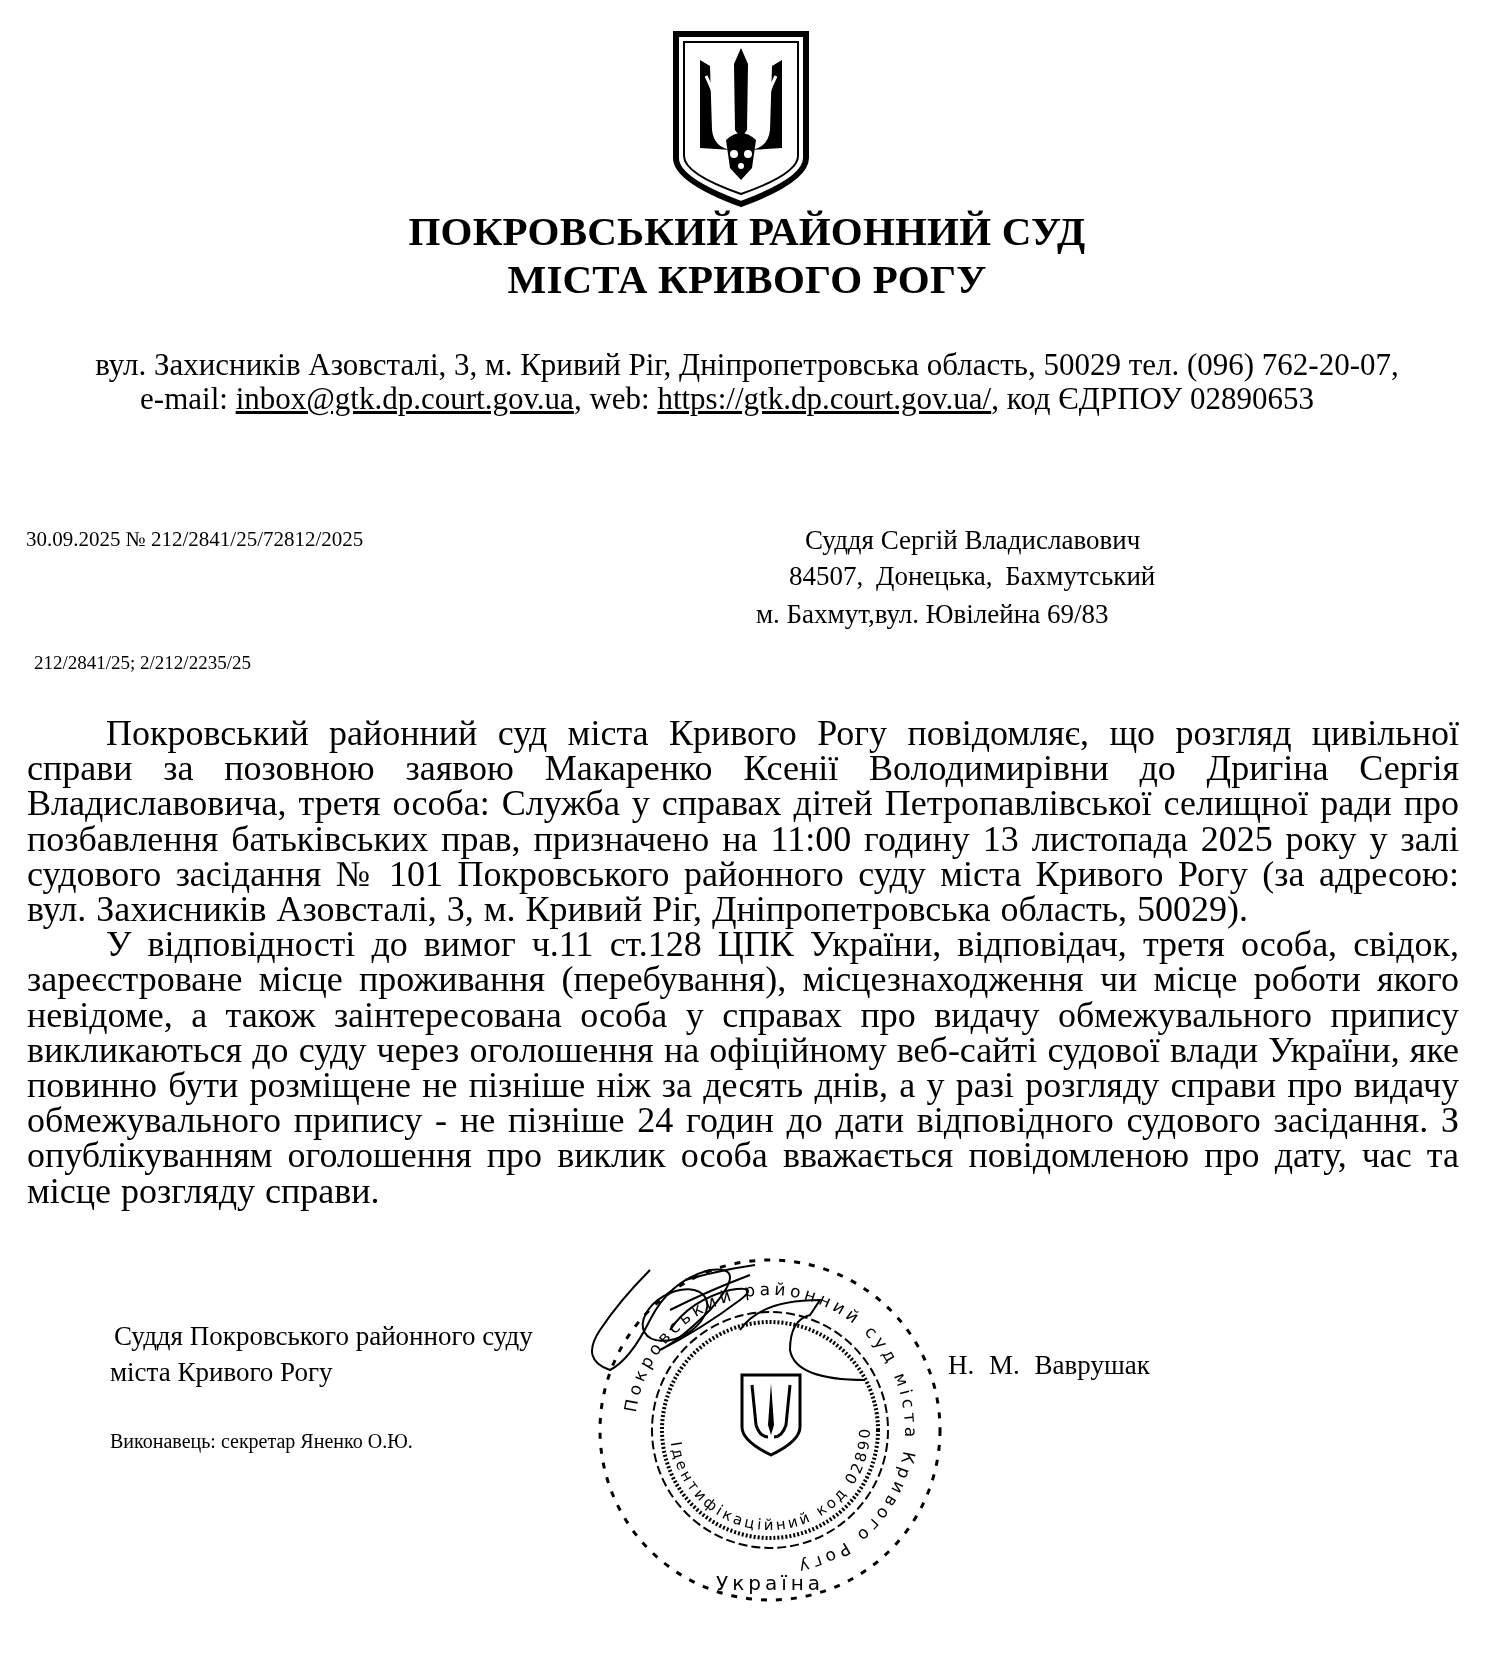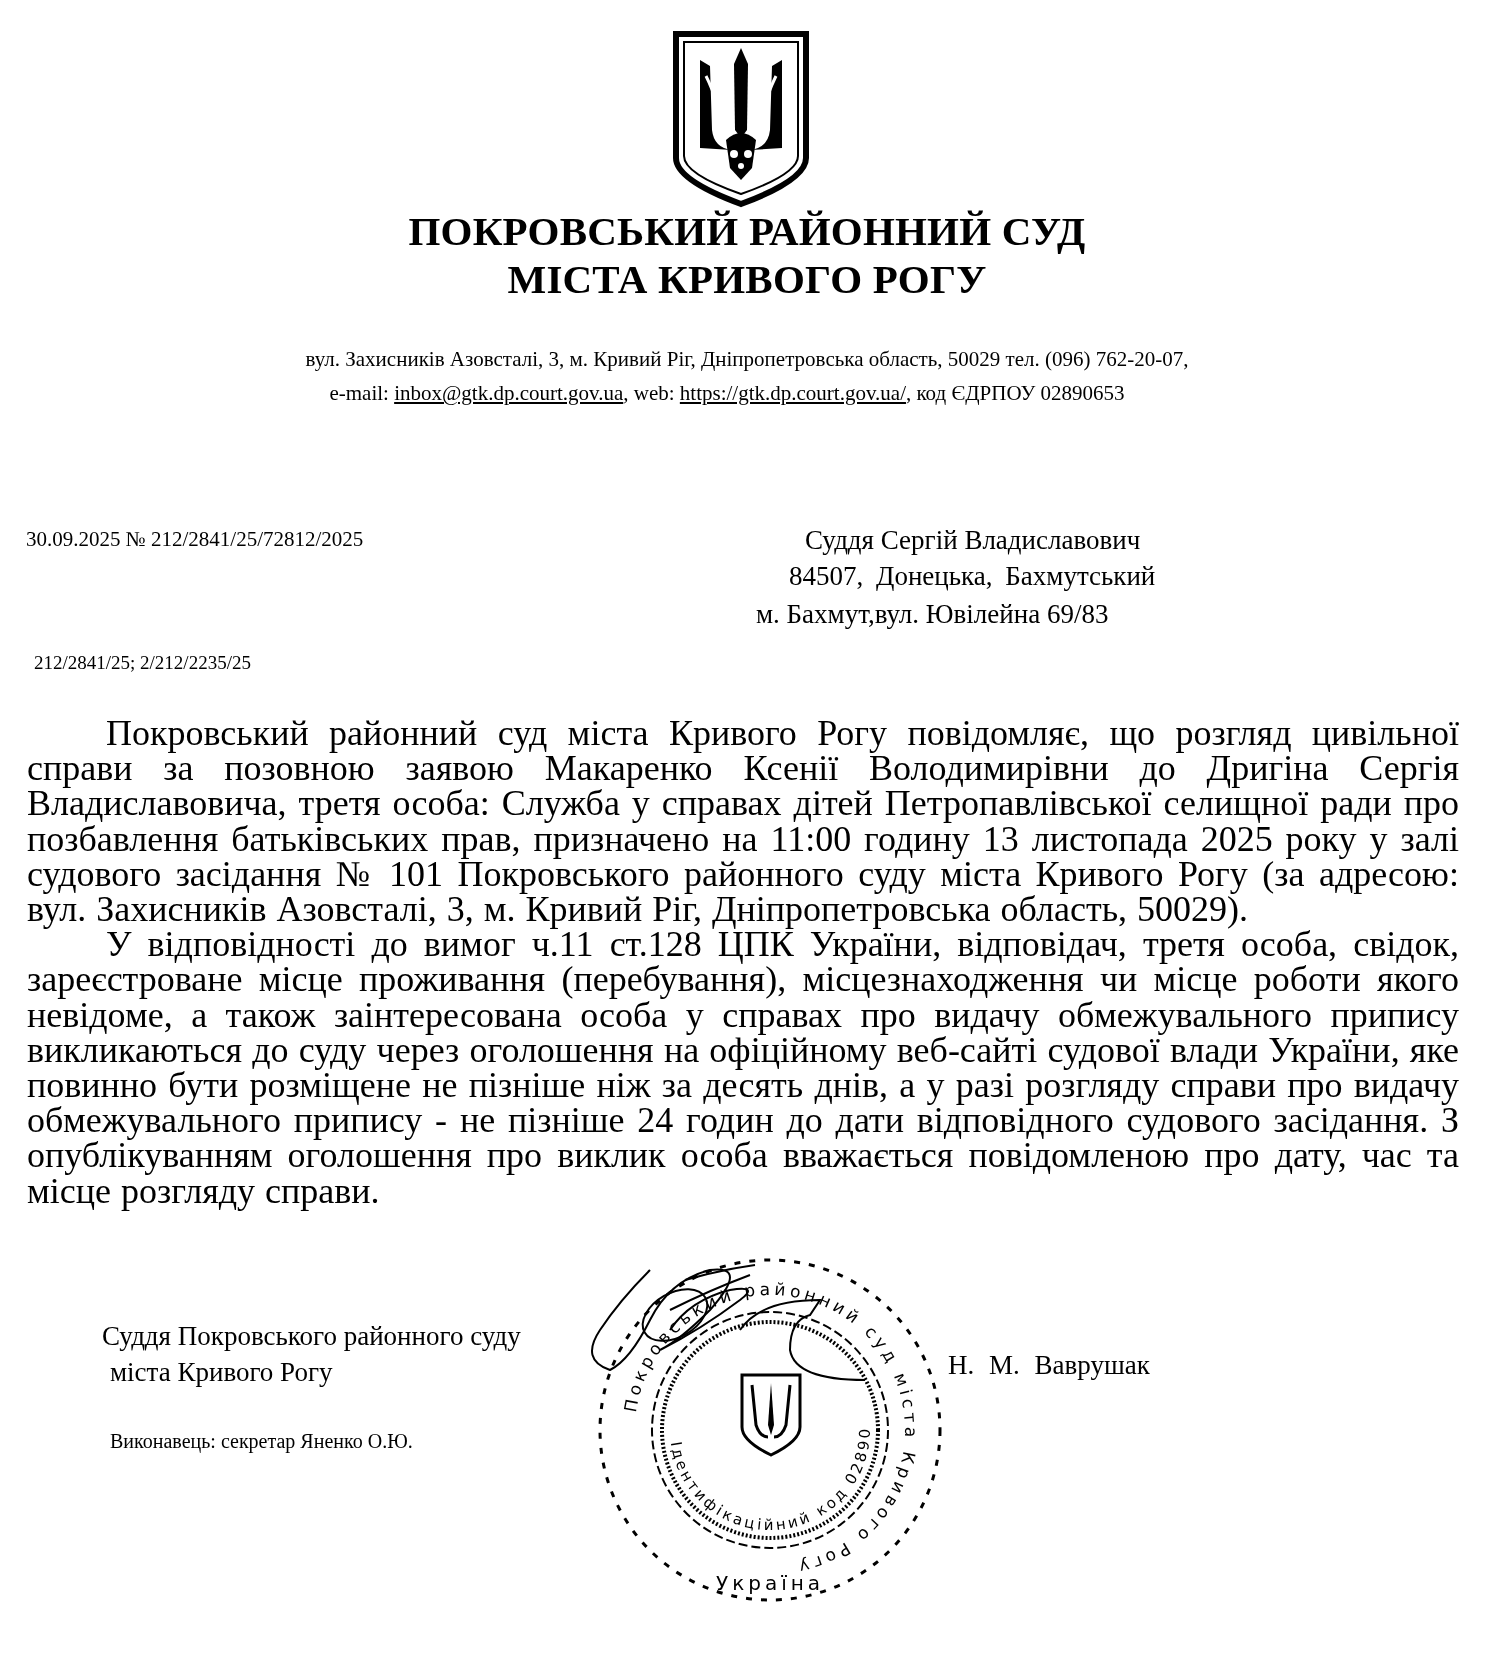--- a/index.html
+++ b/index.html
@@ -5,37 +5,37 @@
     html, body { margin: 0; padding: 0; background: #ffffff; }
     body {
       width: 1494px; height: 1662px; position: relative; overflow: hidden;
       font-family: "Liberation Serif", "DejaVu Serif", serif; color: #000;
     }
     .abs { position: absolute; }
     #emblem { left: 670px; top: 30px; width: 142px; height: 178px; }
     .title { left: 0; width: 1494px; text-align: center; font-weight: bold; font-size: 41px; letter-spacing: 0.2px; }
     #title-line1 { top: 207px; }
     #title-line2 { top: 255px; }
-    .contact { left: 0; width: 1494px; text-align: center; font-size: 21px; }
+    .contact { left: 0; width: 1494px; text-align: center; font-size: 31px; }
     #contact-line1 { top: 347px; left: 0px; }
     #contact-line2 { top: 381px; left: -20px; }
     .contact u { text-decoration: underline; }
     #outgoing { left: 26px; top: 527px; font-size: 21px; }
     #case-numbers { left: 34px; top: 652px; font-size: 19px; }
     .recipient { font-size: 27px; }
     #recipient-name { left: 805px; top: 525px; }
     #recipient-addr1 { left: 789px; top: 561px; word-spacing: 6px; }
     #recipient-addr2 { left: 756px; top: 599px; }
     #body-text {
       left: 27px; top: 716px; width: 1432px; font-size: 36px; line-height: 35.2px;
       text-align: justify; word-spacing: 1px;
     }
     #body-text p { margin: 0; text-indent: 79px; }
     .sig { font-size: 27px; }
-    #judge-title1 { left: 102px; top: 1321px; }
+    #judge-title1 { left: 114px; top: 1321px; }
     #judge-title2 { left: 110px; top: 1357px; }
     #judge-name { left: 948px; top: 1350px; word-spacing: 8px; }
     #executor { left: 110px; top: 1430px; font-size: 20px; }
     #stamp { left: 590px; top: 1245px; width: 360px; height: 370px; }
     #signature { left: 590px; top: 1260px; width: 300px; height: 170px; }
   </style>
 </head>
 <body>
 
 <div id="emblem" class="abs">

